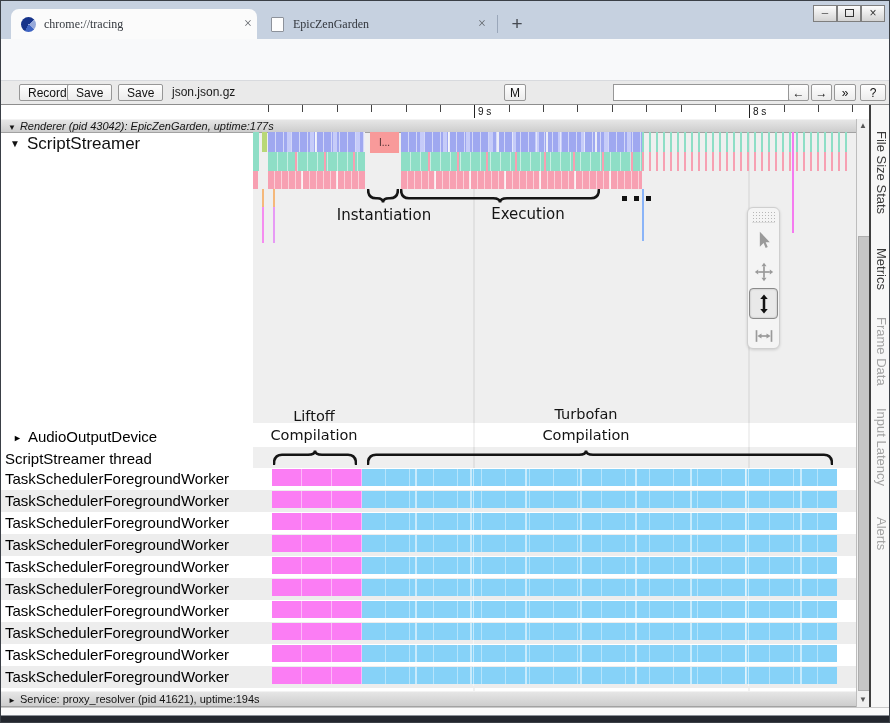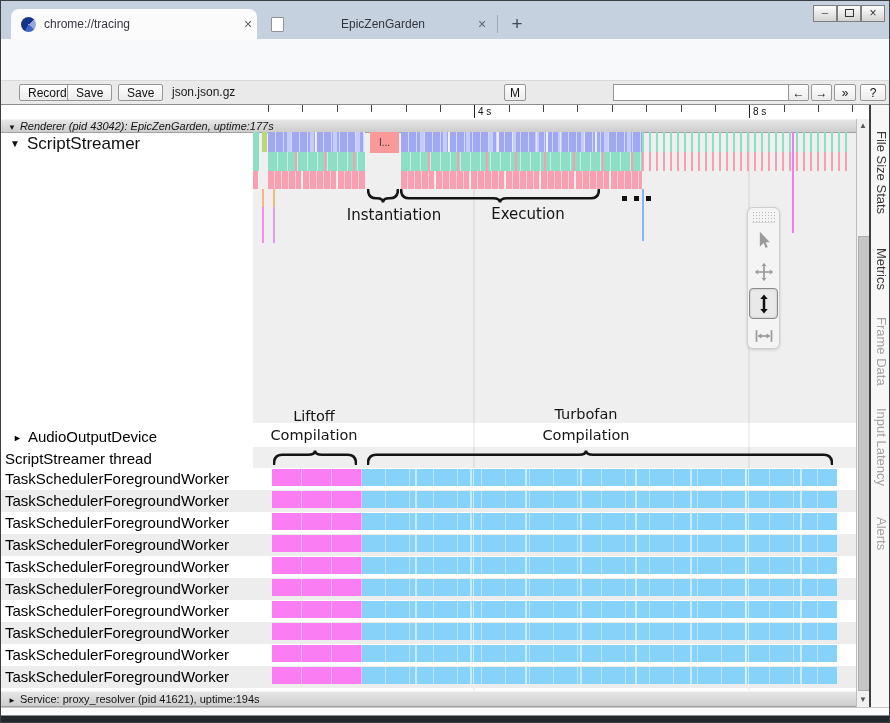--- a/index.html
+++ b/index.html
@@ -4,21 +4,21 @@
 <style>
   html,body{margin:0;padding:0;background:#555;}
   #app{
     position:relative;width:890px;height:723px;overflow:hidden;
     font-family:"Liberation Sans","DejaVu Sans",sans-serif;
     background:#fff;border:1px solid #3a3f46;box-sizing:border-box;
   }
   .abs{position:absolute;}
   
   #titlebar{position:absolute;left:0;top:0;width:100%;height:38px;background:#c6d1e0;}
-  .tab{position:absolute;top:8px;height:30px;border-radius:8px 8px 0 0;display:flex;align-items:center;}
+  .tab{position:absolute;top:8px;height:30px;border-radius:8px 8px 0 0;display:flex;align-items:center;font-family:Liberation Serif, serif;}
   .tab.active{background:#fbfbfb;}
   .tab-title{font-size:12px;color:#33373d;white-space:nowrap;overflow:hidden;flex:1;}
   .tab-close{font-size:14px;color:#5f6368;width:18px;text-align:center;cursor:pointer;}
   #favicon-tracing{width:15px;height:15px;border-radius:50%;margin:0 8px 0 10px;
     background:conic-gradient(from 210deg,#16338a 0 200deg,#97a9da 200deg 285deg,#3f64c2 285deg 360deg);}
   #favicon-page{width:11px;height:13px;margin:0 9px 0 12px;background:#fdfdfd;border:1.5px solid #8d929b;border-radius:1px;}
   #newtab{position:absolute;left:504px;top:12px;width:24px;height:24px;font-size:19px;color:#454a52;
     text-align:center;line-height:22px;cursor:pointer;}
   .tabstrip-divider{position:absolute;left:496px;top:14px;width:1px;height:18px;background:#9aa7ba;}
   .win-btn{position:absolute;top:4px;width:22px;height:15px;border:1px solid #7e7e7e;
@@ -120,21 +120,21 @@
 <body>
 
 <div id="app">
 
   <div id="titlebar">
     <div class="tab active" style="left:10px;width:246px;">
       <span id="favicon-tracing"></span>
       <span class="tab-title">chrome://tracing</span>
       <span class="tab-close">×</span>
     </div>
-    <div class="tab" style="left:258px;width:232px;gap:48px;">
+    <div class="tab" style="left:258px;width:232px;">
       <span id="favicon-page"></span>
       <span class="tab-title">EpicZenGarden</span>
       <span class="tab-close">×</span>
     </div>
     <div class="tabstrip-divider"></div>
     <div id="newtab">+</div>
     <div class="win-btn" style="left:812px;">─</div>
     <div class="win-btn" style="left:836px;"><span class="box"></span></div>
     <div class="win-btn" style="left:860px;font-size:12px;">×</div>
   </div>
@@ -209,21 +209,21 @@
       <div class="tick" style="left: 542px;"></div>
       <div class="tick" style="left: 576.375px;"></div>
       <div class="tick" style="left: 610.75px;"></div>
       <div class="tick" style="left: 645.125px;"></div>
       <div class="tick" style="left: 679.5px;"></div>
       <div class="tick" style="left: 713.875px;"></div>
       <div class="tick major" style="left: 748.25px;"></div>
       <div class="tick" style="left: 782.625px;"></div>
       <div class="tick" style="left: 817px;"></div>
       <div class="tick" style="left: 851.375px;"></div>
-      <span class="ruler-label" style="left: 477px;">4 s</span>
+      <span class="ruler-label" style="left: 477px;">9 s</span>
       <span class="ruler-label" style="left: 752px;">8 s</span>
     </div>
 
   <div id="track-bg"></div>
   <div class="band" style="top:404px;height:18px;background:#efefef;"></div>
   <div class="band" style="top:422px;height:24px;background:#ffffff;"></div>
   <div class="band" style="top:446px;height:21px;background:#efefef;"></div>
   <div class="gridline" style="left:472px;"></div>
   <div class="gridline" style="left:747px;"></div>
 
@@ -260,21 +260,21 @@
 
   <svg class="brace" style="left:366px;top:188px;" width="32" height="15" viewBox="0 0 32 15">
     <path d="M1,0 C1,6 4,9.3 9,9.3 L10,9.3 Q16,9.3 16,13.5 Q16,9.3 22,9.3 L23,9.3 C28,9.3 31,6 31,0" stroke="#151515" stroke-width="2.6" fill="none" stroke-linecap="round"></path>
   </svg>
   <svg class="brace" style="left:399px;top:188px;" width="200" height="15" viewBox="0 0 200 15">
     <path d="M1,0 C1,6 4,9.3 9,9.3 L93,9.3 Q100,9.3 100,13.5 Q100,9.3 107,9.3 L191,9.3 C196,9.3 199,6 199,0" stroke="#151515" stroke-width="2.6" fill="none" stroke-linecap="round"></path>
   </svg>
   <div class="dot" style="left:621px;top:195px;"></div>
   <div class="dot" style="left:633px;top:195px;"></div>
   <div class="dot" style="left:645px;top:195px;"></div>
-  <div class="anno-text" style="left:383px;top:205px;margin-left:10px;">Instantiation</div>
+  <div class="anno-text" style="left:383px;top:205px;">Instantiation</div>
   <div class="anno-text" style="left:527px;top:204px;">Execution</div>
 
   <div class="anno-text anno-sm" style="left:313px;top:407px;">Liftoff</div>
   <div class="anno-text anno-sm" style="left:313px;top:426px;">Compilation</div>
   <div class="anno-text anno-sm" style="left:585px;top:405px;">Turbofan</div>
   <div class="anno-text anno-sm" style="left:585px;top:426px;">Compilation</div>
   <svg class="brace" style="left:272px;top:448px;" width="84" height="16" viewBox="0 0 84 16">
     <path d="M1,15 C1,9 4,5.7 9,5.7 L35,5.7 Q42,5.7 42,1.5 Q42,5.7 49,5.7 L75,5.7 C80,5.7 83,9 83,15" stroke="#151515" stroke-width="2.6" fill="none" stroke-linecap="round"></path>
   </svg>
   <svg class="brace" style="left:366px;top:448px;" width="466" height="16" viewBox="0 0 466 16">

